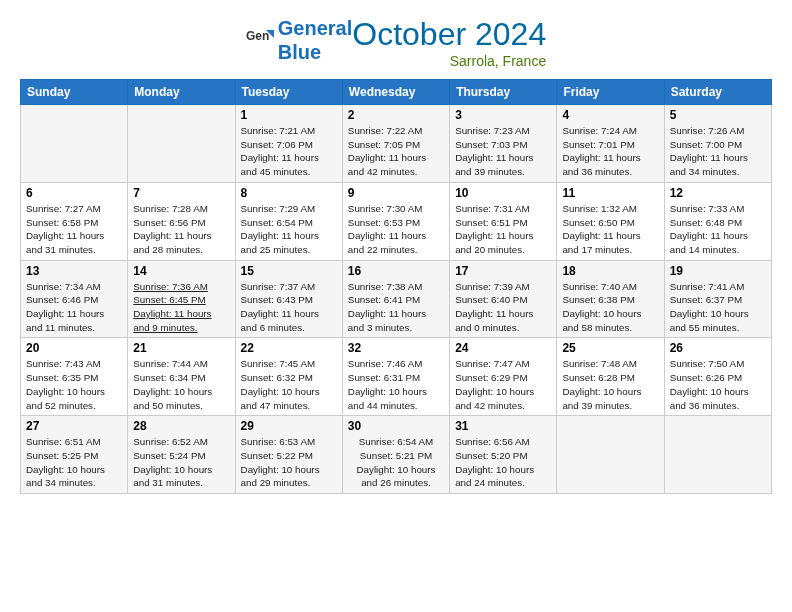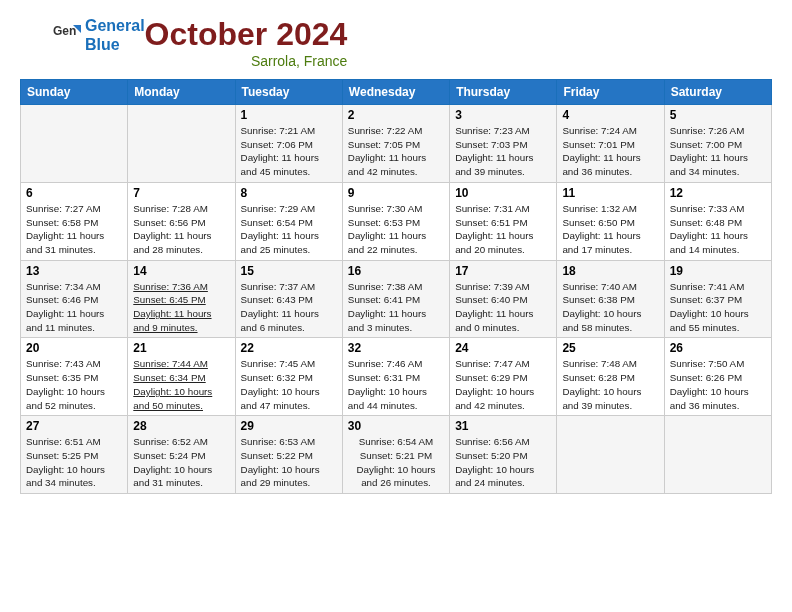--- a/index.html
+++ b/index.html
@@ -8,48 +8,47 @@
       background: #fff;
       width: 792px;
       height: 612px;
       overflow: hidden;
     }
     .container {
       padding: 16px 20px 12px 20px;
     }
     .header {
       display: flex;
-      justify-content: flex-start;
+      justify-content: center;
       align-items: flex-start;
       margin-bottom: 10px;
-      margin-left: 33px;
     }
     .logo {
       display: flex;
       align-items: center;
     }
     .logo-text {
-      font-size: 16px;
+      font-size: 20px;
       font-weight: bold;
       color: #333;
       line-height: 1.2;
     }
     .logo-text .blue { color: #1a6fba; }
     .logo-icon {
       width: 28px;
       height: 28px;
       margin-right: 4px;
     }
     .title-block {
       text-align: right;
     }
     .month-title {
       font-size: 32px;
-      font-weight: bold;
-      color: #7f1d1d;
+      font-weight: normal;
+      color: #0369a1;
     }
     .location {
       font-size: 14px;
       color: #4d7c0f;
     }
     table {
       width: 100%;
       border-collapse: collapse;
       font-size: 10.5px;
     }
@@ -250,21 +249,21 @@
         </tr>
         <tr>
           <td>
             <div class="day-num">20</div>
             <div class="day-info" style="white-space: pre-line;">Sunrise: 7:43 AM
 Sunset: 6:35 PM
 Daylight: 10 hours and 52 minutes.</div>
           </td>
           <td>
             <div class="day-num">21</div>
-            <div class="day-info" style="white-space: pre-line; text-decoration: underline;">Sunrise: 7:44 AM
+            <div class="day-info" style="white-space: pre-line;">Sunrise: 7:44 AM
 Sunset: 6:34 PM
 Daylight: 10 hours and 50 minutes.</div>
           </td>
           <td>
             <div class="day-num">22</div>
             <div class="day-info" style="white-space: pre-line;">Sunrise: 7:45 AM
 Sunset: 6:32 PM
 Daylight: 10 hours and 47 minutes.</div>
           </td>
           <td>

